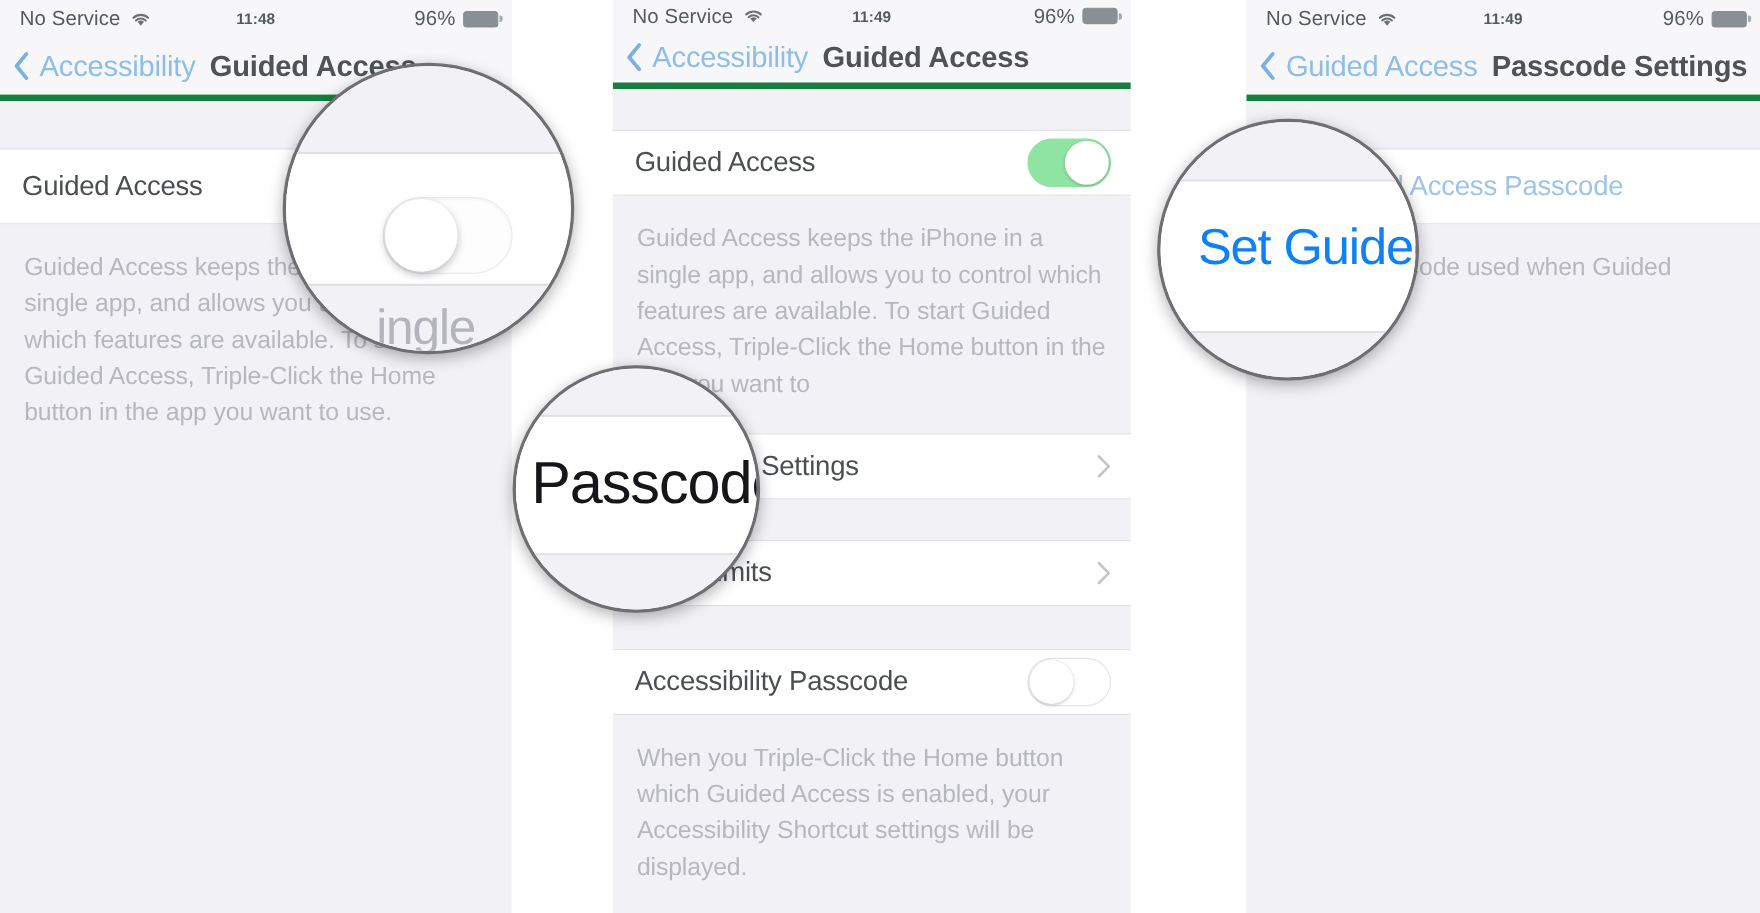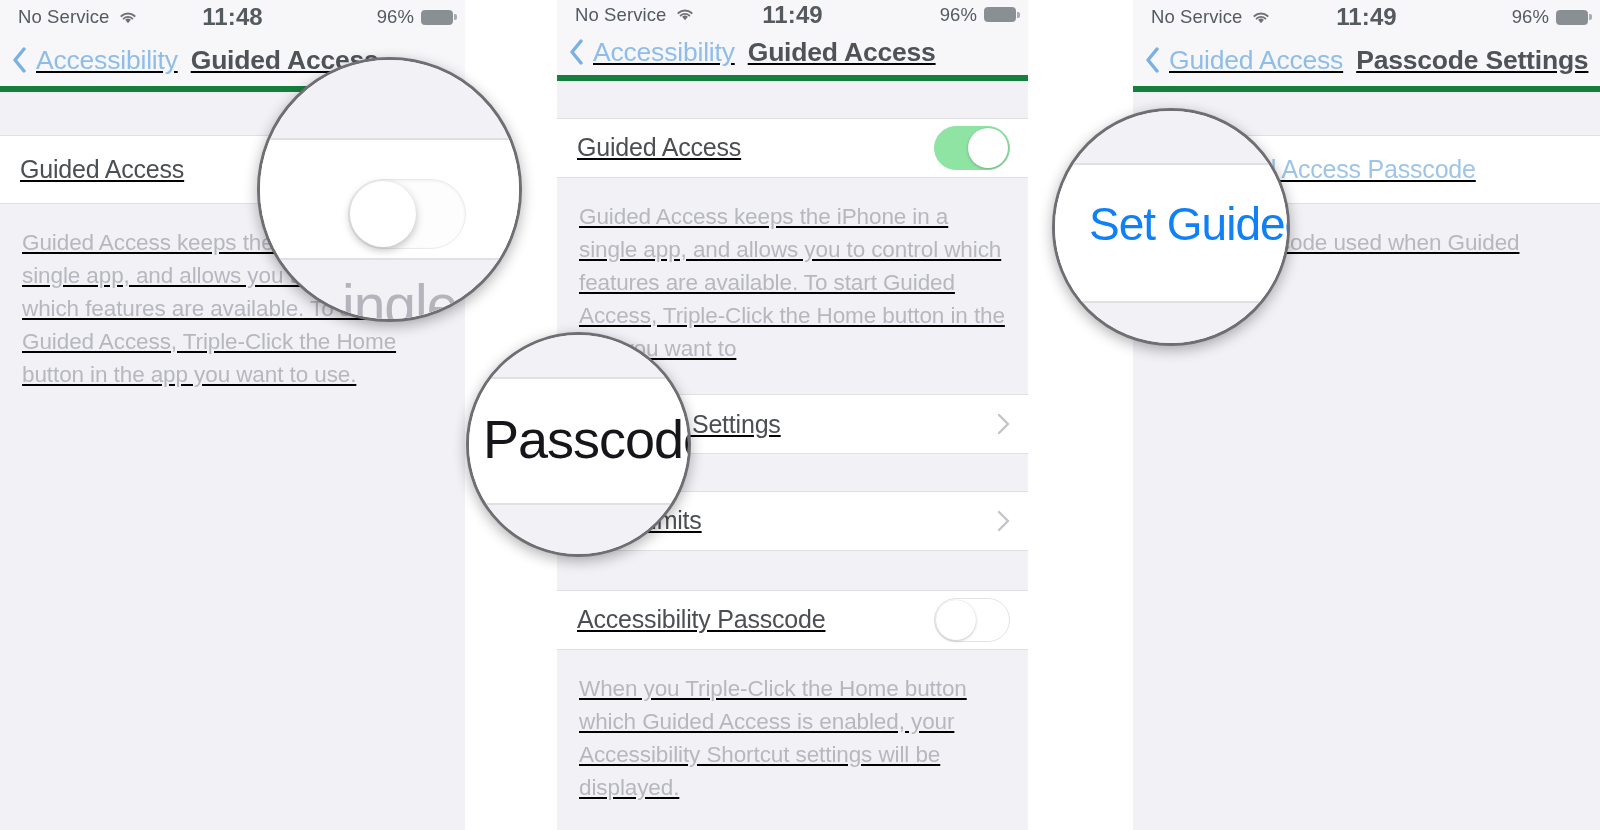--- a/index.html
+++ b/index.html
@@ -9,36 +9,35 @@
     font-family: "Liberation Sans", sans-serif;
     overflow: hidden;
   }
   #stage { position: relative; width: 1600px; height: 830px; background: #ffffff; }
 
   
   .panel {
     position: absolute; top: 0; height: 830px;
     background: #f4f4f8;
     overflow: hidden;
-    text-decoration: underline;
   }
   #panel-1 { left: 0;    width: 465px; }
   #panel-2 { left: 557px; width: 471px; }
   #panel-3 { left: 1133px; width: 467px; }
 
   
   .statusbar {
     position: relative; height: 34px;
     background: #f7f7fa;
     display: flex; align-items: center;
     font-size: 18.5px; color: #555a5e;
     letter-spacing: .1px;
   }
   .sb-left { position: absolute; left: 18px; display: flex; align-items: center; gap: 9px; }
-  .sb-center { position: absolute; left: 0; right: 0; text-align: center; font-weight: bold; font-size: 24px; }
+  .sb-center { position: absolute; left: 0; right: 0; text-align: center; font-weight: bold; font-size: 14px; }
   .sb-right { position: absolute; right: 12px; display: flex; align-items: center; gap: 7px; }
   .wifi { width: 20px; height: 15px; display: block; }
   .batt { position: relative; width: 32px; height: 15px; }
   .batt .shell {
     position: absolute; inset: 0; border: 1.6px solid #8a8f94;
     border-radius: 3.5px; background: #8a8f94;
   }
   .batt .cap {
     position: absolute; right: -4px; top: 4.5px; width: 3px; height: 6px;
     background: #a8adb2; border-radius: 0 2px 2px 0;
@@ -121,21 +120,21 @@
     position: absolute; inset: 0; border-radius: 35px;
     background: #fdfdfd; border: 1px solid #eaeaee;
     box-shadow: inset 0 1px 3px rgba(0,0,0,.06);
   }
   #loupe-1 .big-toggle .bknob {
     position: absolute; top: 2px; left: 2px; width: 66px; height: 66px;
     border-radius: 50%; background: #ffffff;
     box-shadow: 0 3px 8px rgba(0,0,0,.26);
   }
   #loupe-1 .lp-text {
-    left: 82px; top: 212px; font-size: 57px; color: #b4b5bc;
+    left: 82px; top: 212px; font-size: 45px; color: #b4b5bc;
   }
 
   
   #loupe-2 { left: 466px; top: 332px; width: 225px; height: 225px; }
   #loupe-2 .lp-band-top { height: 42px; }
   #loupe-2 .lp-band-white { top: 42px; height: 128px; }
   #loupe-2 .lp-band-bottom { top: 170px; height: 55px; }
   #loupe-2 .lp-text { left: 14px; top: 73px; font-size: 54px; color: #16161a; }
 
   

